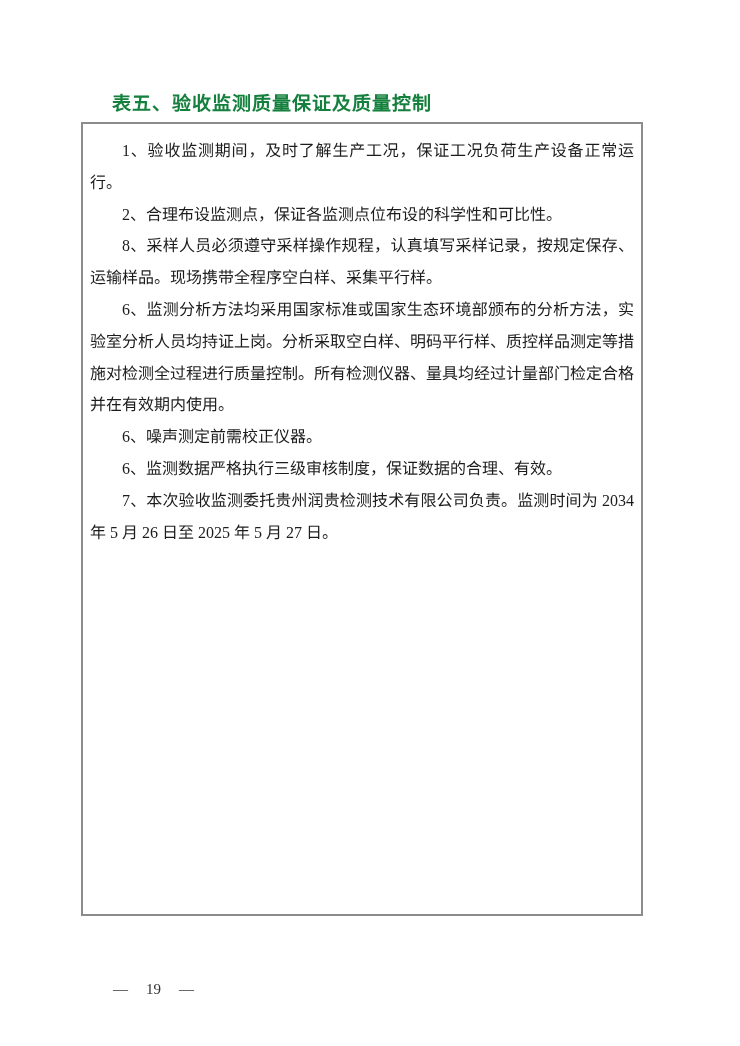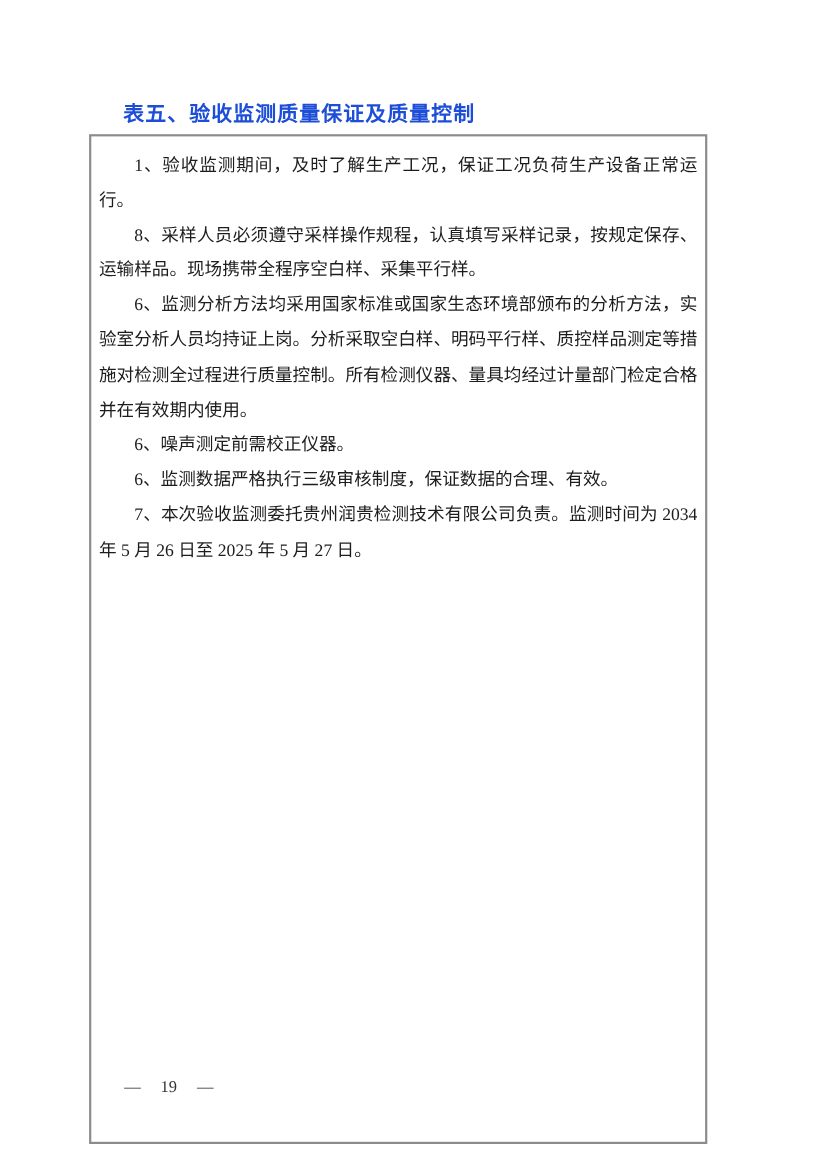--- a/index.html
+++ b/index.html
@@ -17,29 +17,29 @@
     color: #1c1c1c;
   }
   .doc-title {
     position: absolute;
     left: 112px;
     top: 88px;
     font-family: "Liberation Sans", "DejaVu Sans", sans-serif;
     font-size: 19px;
     font-weight: 700;
     letter-spacing: 1px;
-    color: #1d4ed8;
+    color: #15803d;
     white-space: nowrap;
   }
   .content-box {
     position: absolute;
     left: 81px;
     top: 122px;
     width: 562px;
-    height: 918px;
+    height: 794px;
     border: 2px solid #8c8c8c;
     box-sizing: border-box;
     padding: 11px 7px 0 7px;
   }
   .content-box p {
     margin: 0;
     font-size: 16px;
     line-height: 31.8px;
     text-indent: 2em;
     text-align: justify;
@@ -61,20 +61,21 @@
 </style>
 </head>
 <body>
 
 <div class="page">
 
   <div class="doc-title">表五、验收监测质量保证及质量控制</div>
 
   <div class="content-box">
     <p>1、验收监测期间，及时了解生产工况，保证工况负荷生产设备正常运行。</p>
+    <p>2、合理布设监测点，保证各监测点位布设的科学性和可比性。</p>
     <p>8、采样人员必须遵守采样操作规程，认真填写采样记录，按规定保存、运输样品。现场携带全程序空白样、采集平行样。</p>
     <p>6、监测分析方法均采用国家标准或国家生态环境部颁布的分析方法，实验室分析人员均持证上岗。分析采取空白样、明码平行样、质控样品测定等措施对检测全过程进行质量控制。所有检测仪器、量具均经过计量部门检定合格并在有效期内使用。</p>
     <p>6、噪声测定前需校正仪器。</p>
     <p>6、监测数据严格执行三级审核制度，保证数据的合理、有效。</p>
     <p>7、本次验收监测委托贵州润贵检测技术有限公司负责。监测时间为 2034 年 5 月 26 日至 2025 年 5 月 27 日。</p>
   </div>
 
   <div class="footer">
     <span class="dash">—</span>
     <span class="num">19</span>

